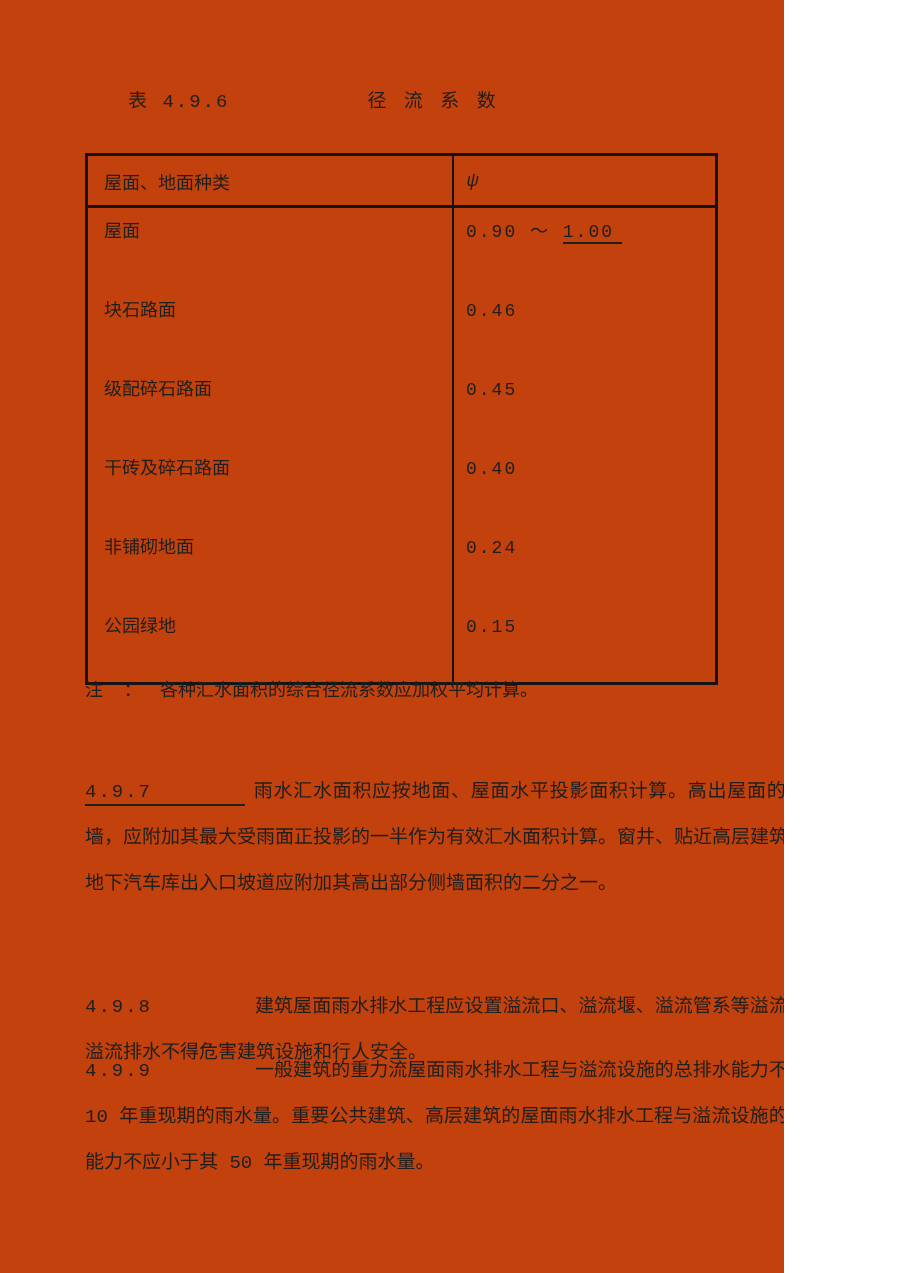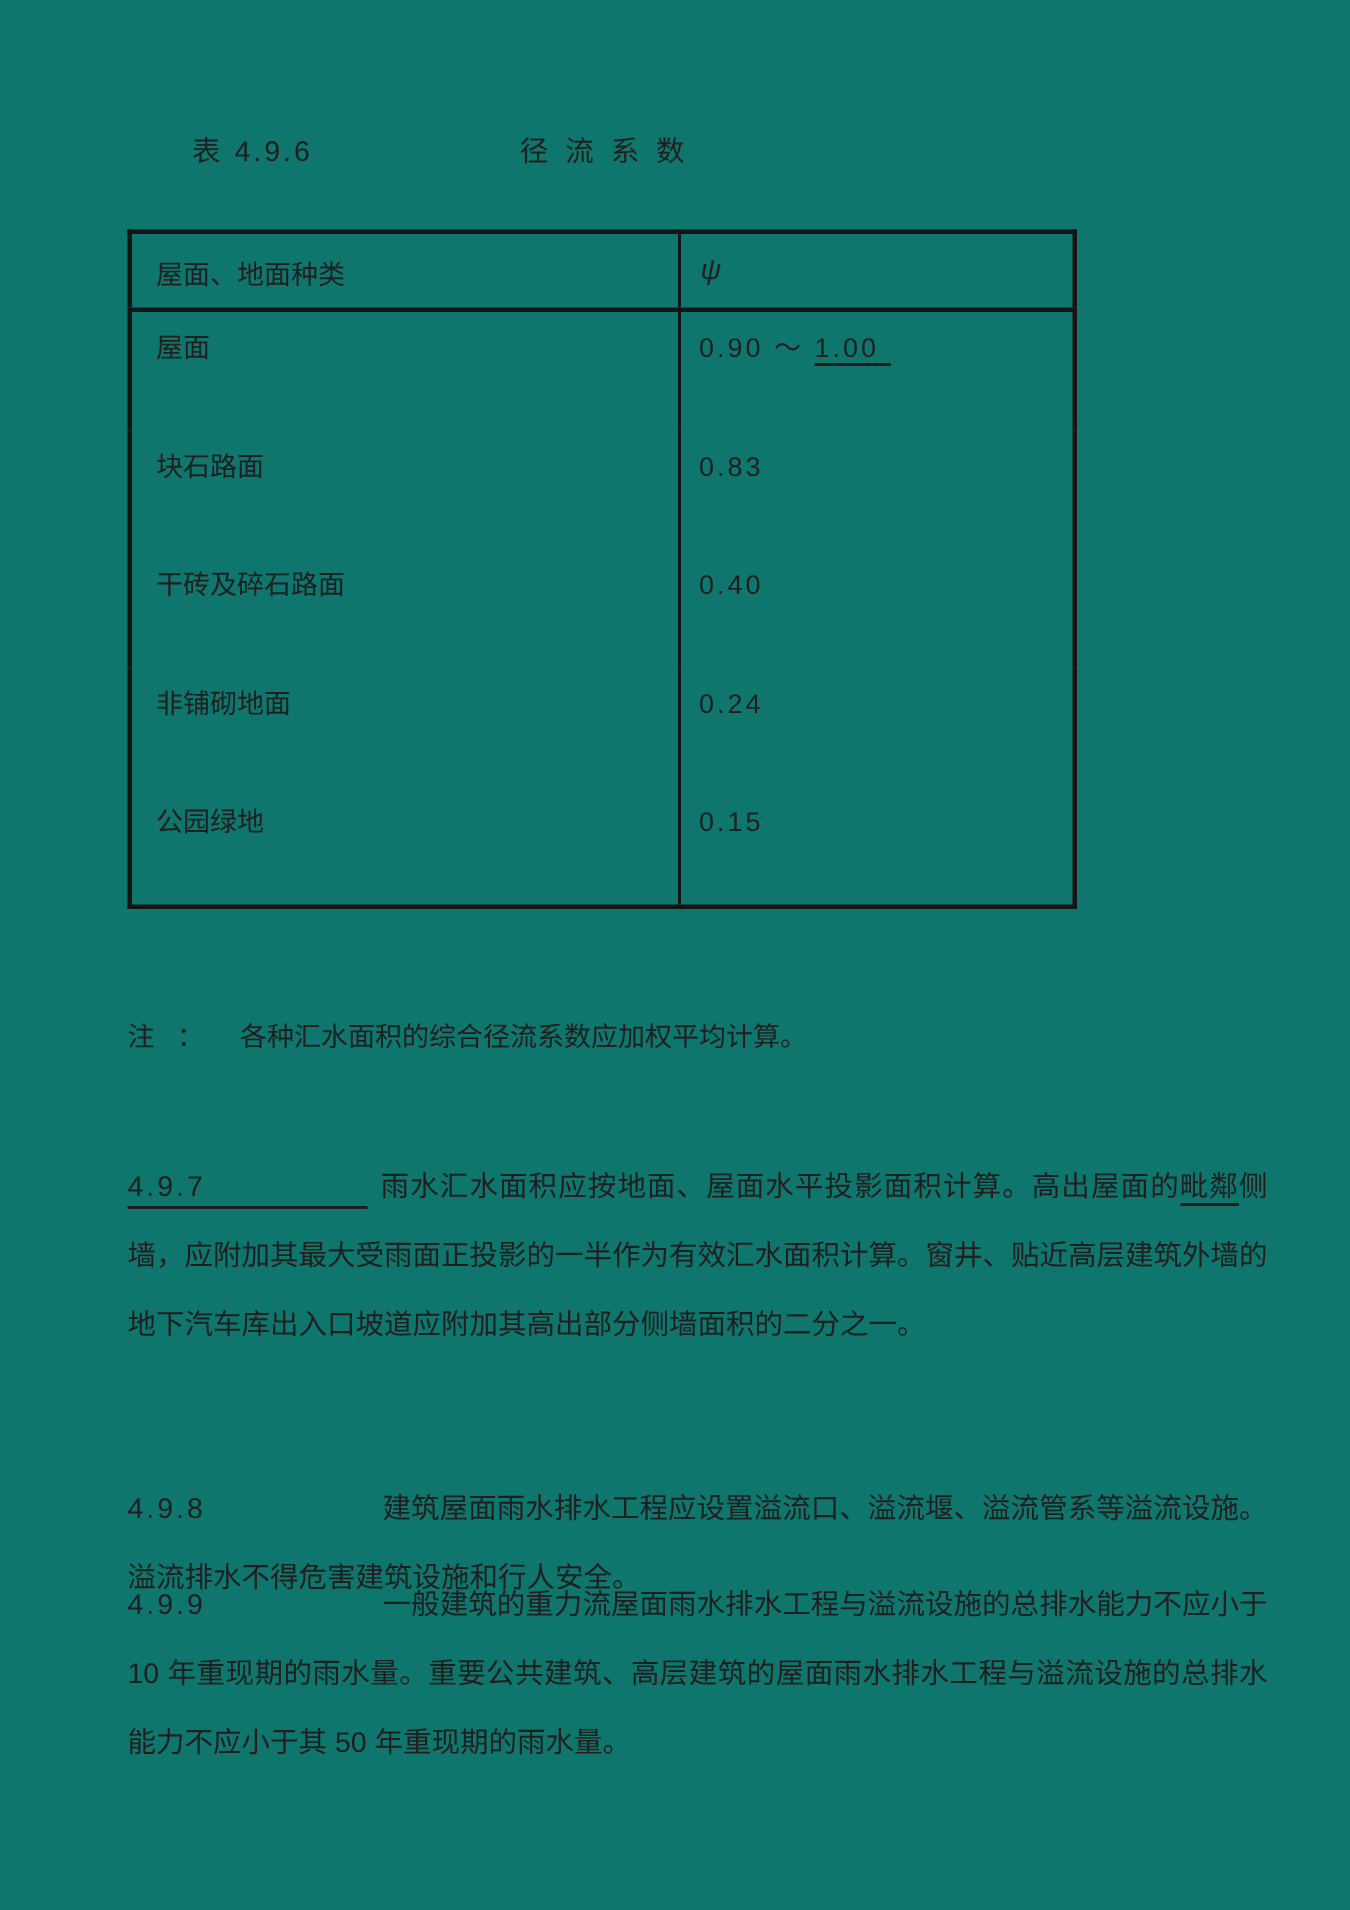--- a/index.html
+++ b/index.html
@@ -1,23 +1,23 @@
 <!DOCTYPE html>
 <html lang="zh-CN"><head>
 <meta charset="utf-8">
 <style>
   html, body { margin: 0; padding: 0; }
   body { background: #ffffff; }
   .page {
     position: relative;
-    width: 900px;
+    width: 784px;
     height: 1273px;
-    background: #0f766e;
+    background: #c2410c;
     color: #1f1f1f;
-    font-family: Liberation Sans, sans-serif;
+    font-family: Liberation Mono, monospace;
     overflow: hidden;
   }
 
   
   .caption { position: absolute; top: 85px; left: 128px; font-size: 19px; white-space: nowrap; }
   .caption-label { letter-spacing: 2px; }
   .caption-title { margin-left: 138px; letter-spacing: 3px; }
 
   
   .main-table {
@@ -70,21 +70,25 @@
       <tr>
         <th class="c1">屋面、地面种类</th>
         <th class="c2"><i class="psi">ψ</i></th>
       </tr>
       <tr>
         <td class="c1">屋面</td>
         <td class="c2"><span>0.90 ～ </span><span class="val-u">1.00</span></td>
       </tr>
       <tr>
         <td class="c1">块石路面</td>
-        <td class="c2">0.83</td>
+        <td class="c2">0.46</td>
+      </tr>
+      <tr>
+        <td class="c1">级配碎石路面</td>
+        <td class="c2">0.45</td>
       </tr>
       <tr>
         <td class="c1">干砖及碎石路面</td>
         <td class="c2">0.40</td>
       </tr>
       <tr>
         <td class="c1">非铺砌地面</td>
         <td class="c2">0.24</td>
       </tr>
       <tr>

